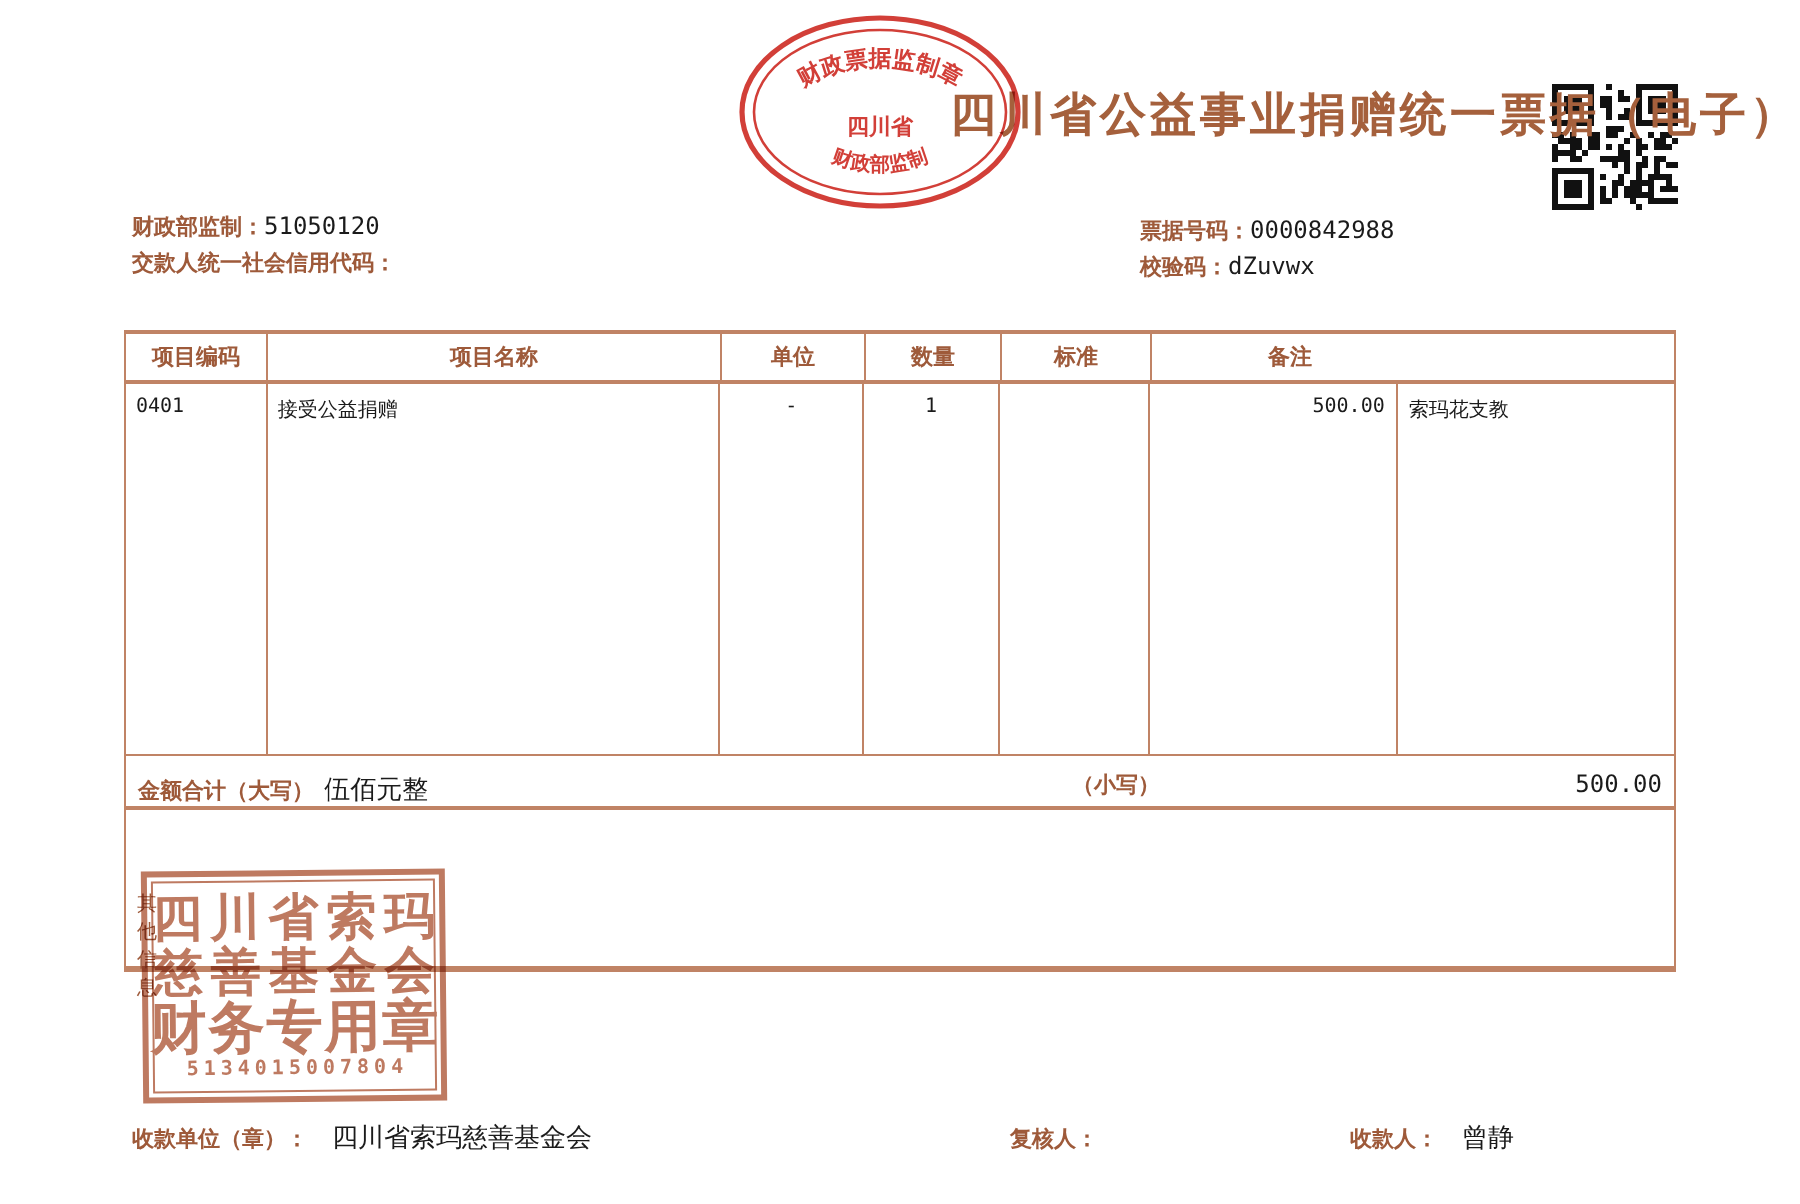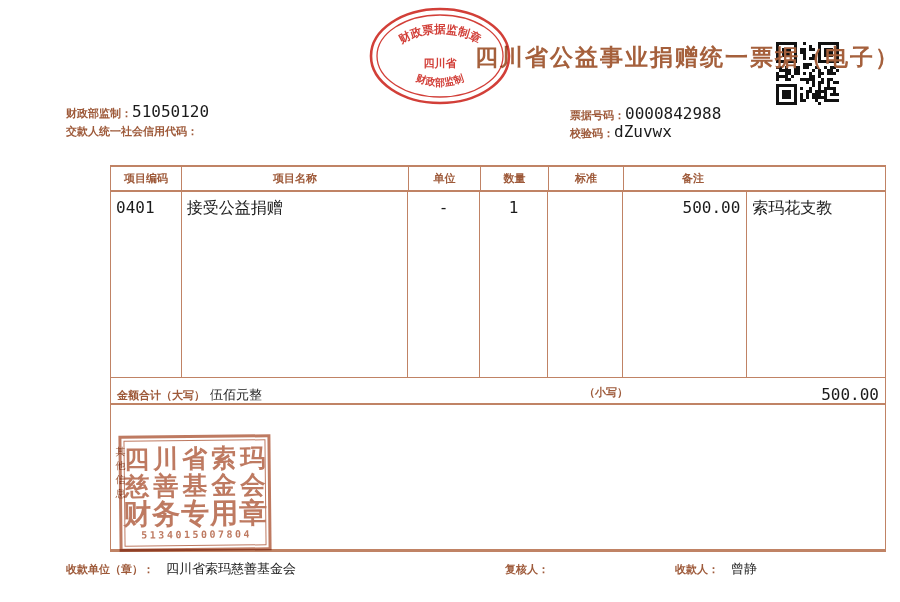--- a/index.html
+++ b/index.html
@@ -8,53 +8,53 @@
     --title:#a5603c;        
     --seal-red:#ce2e27;     
     --seal-brown:#b5674b;   
     --black:#1b1b1b;
   }
   *{margin:0;padding:0;box-sizing:border-box;}
   html,body{width:900px;height:602px;background:#fff;overflow:hidden;}
   body{position:relative;font-family:"DejaVu Sans",sans-serif;}
 
   .label{color:var(--ink);font-family:"DejaVu Serif",serif;font-weight:bold;font-size:11px;}
-  .val{color:var(--black);font-size:16px;}
+  .val{color:var(--black);font-size:12px;}
   .mono{font-family:"DejaVu Sans Mono",monospace;}
 
   
   .title{position:absolute;top:42px;left:0;width:900px;text-align:right;
     color:var(--title);font-family:"DejaVu Serif",serif;font-weight:bold;
     font-size:23px;letter-spacing:2px;z-index:2;}
 
   
   .oval-stamp{position:absolute;left:367px;top:5px;width:146px;height:102px;z-index:3;
     mix-blend-mode:multiply;opacity:.92;}
 
   
   .qr{position:absolute;left:776px;top:42px;width:63px;height:63px;}
 
   
   .hdr-left{position:absolute;left:66px;top:104px;line-height:16px;}
   .hdr-right{position:absolute;left:570px;top:106px;line-height:16px;}
   .hdr-line{white-space:nowrap;}
 
   
-  .table{position:absolute;left:62px;top:165px;width:776px;height:387px;
+  .table{position:absolute;left:62px;top:165px;width:776px;height:321px;
     border:1px solid var(--border);border-top:2px solid var(--border);
-    border-bottom:3px solid var(--border);margin-left:48px;}
+    border-bottom:3px solid var(--border);}
   .thead{display:flex;height:25px;border-bottom:2px solid var(--border);}
   .tbody{display:flex;height:185px;}
   .cell{height:100%;border-right:1px solid var(--border);overflow:hidden;}
   .cell:last-child{border-right:none;}
   .c0{width:71px;} .c1{width:227px;} .c2{width:72px;} .c3{width:68px;}
   .c4{width:75px;} .c5{width:125px;} .c6{width:138px;}
   .th{display:flex;align-items:center;justify-content:center;
     color:var(--ink);font-family:"DejaVu Serif",serif;font-weight:bold;font-size:11px;}
-  .td{padding-top:6px;font-size:16px;color:var(--black);}
+  .td{padding-top:6px;font-size:10px;color:var(--black);}
   .al{padding-left:5px;text-align:left;}
   .ac{text-align:center;}
   .ar{padding-right:6px;text-align:right;}
 
   .total-row{position:relative;height:28px;border-top:1px solid var(--border);
     border-bottom:2px solid var(--border);}
   .total-left{position:absolute;left:6px;top:6px;white-space:nowrap;}
   .total-left .val{font-size:13px;}
   .total-xiaoxie{position:absolute;left:473px;top:7px;}
   .total-amount{position:absolute;right:6px;top:7px;}

